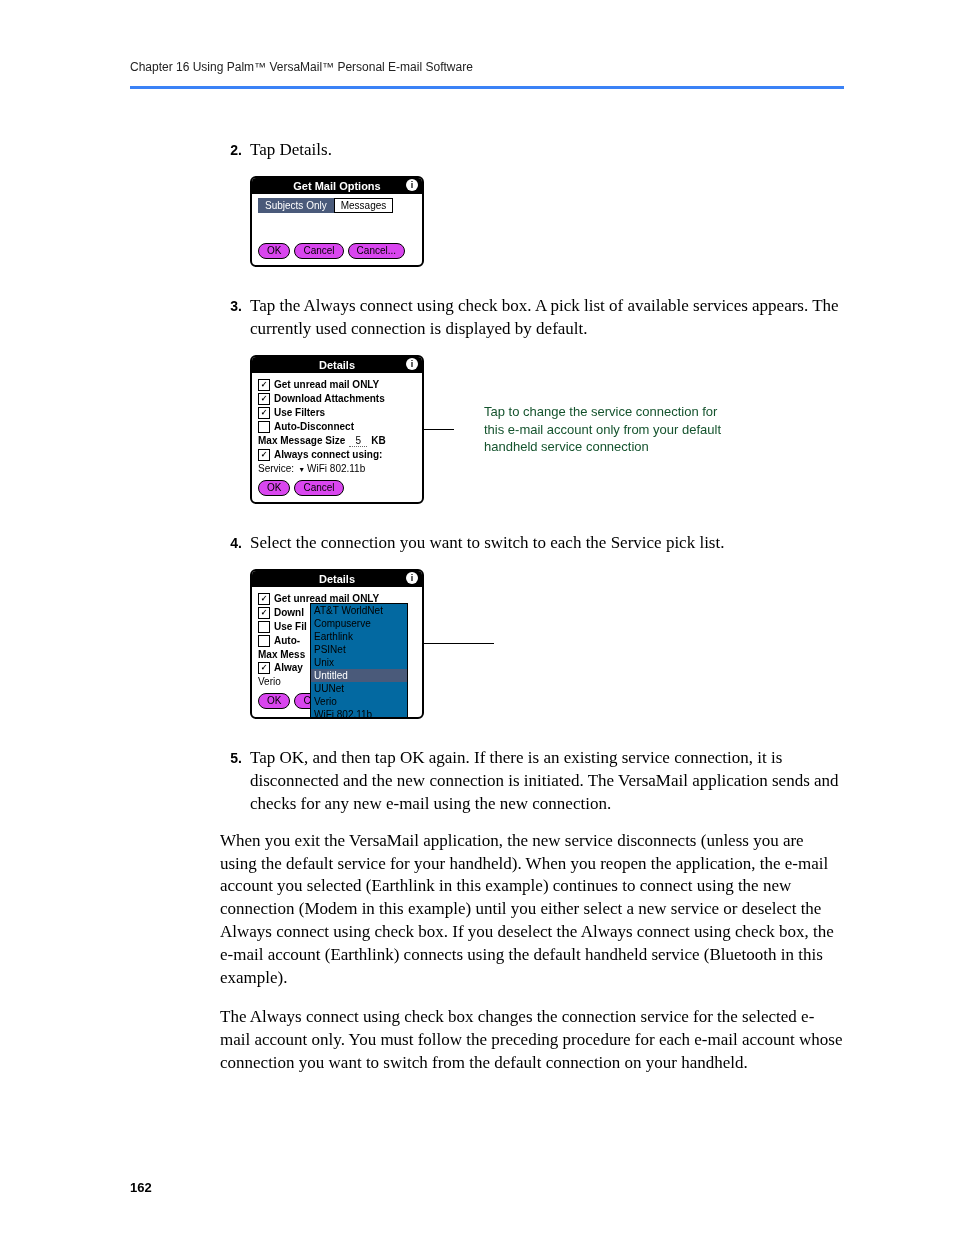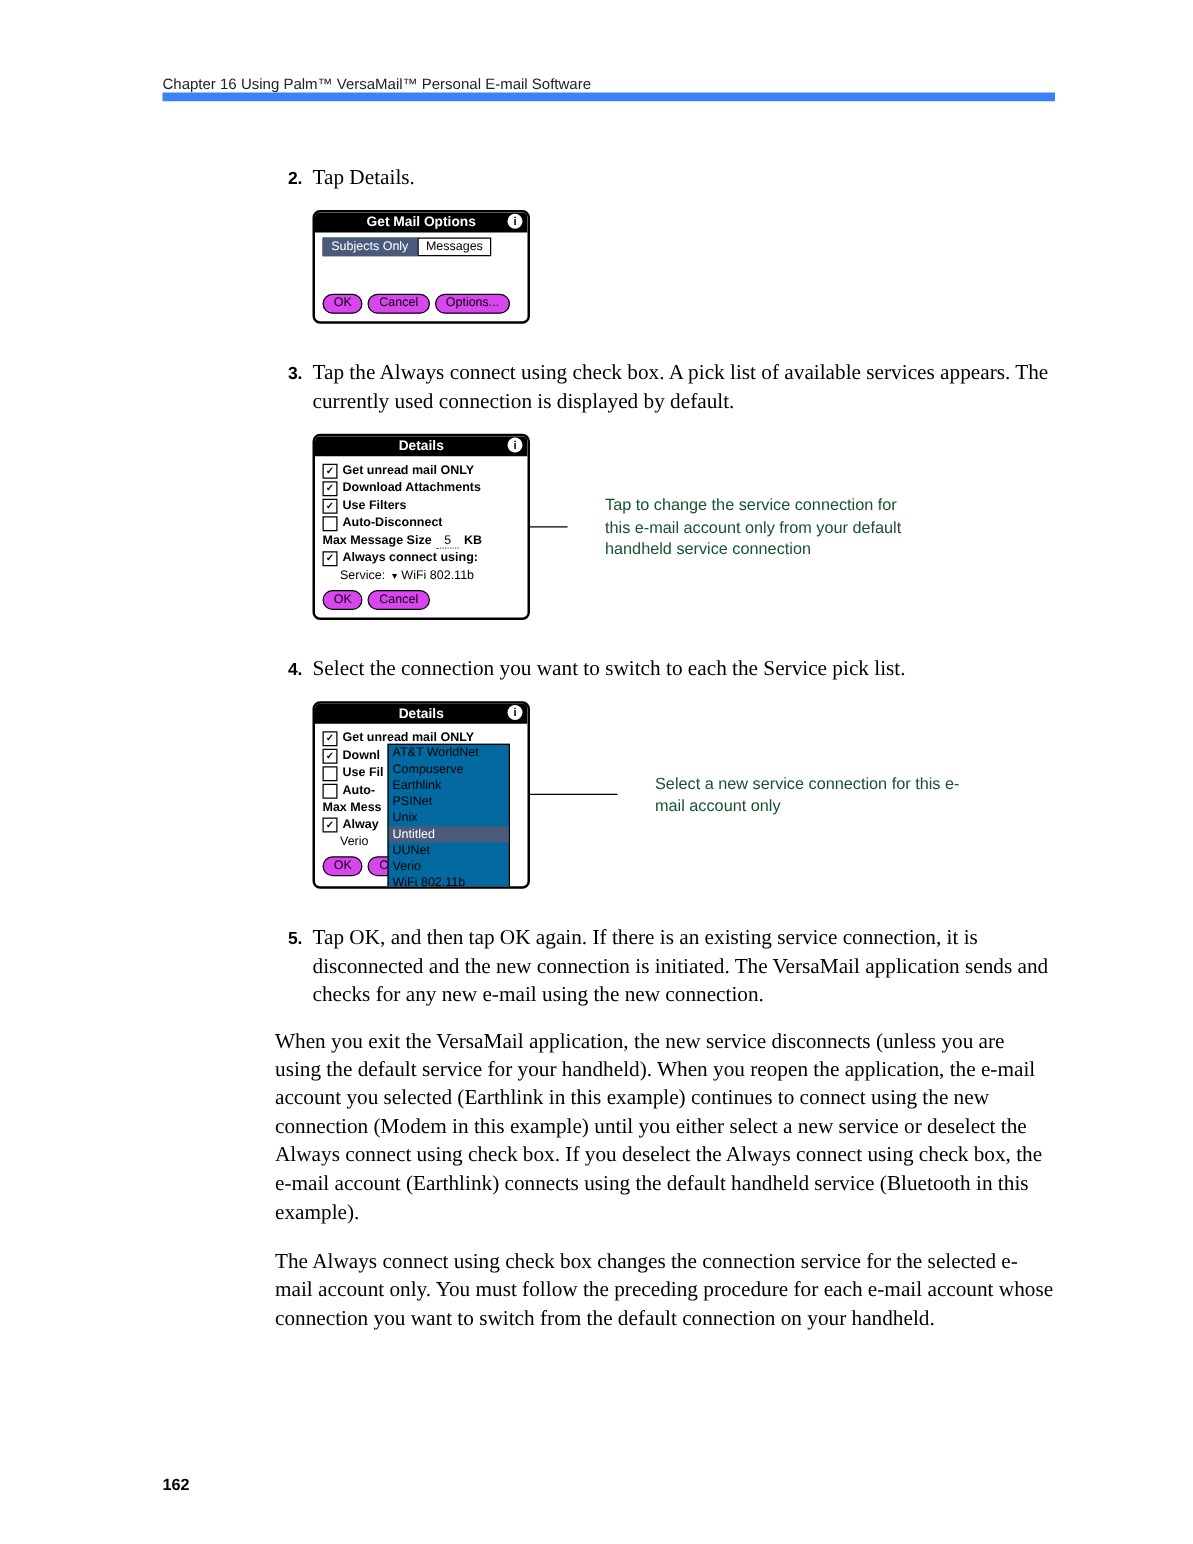--- a/index.html
+++ b/index.html
@@ -13,22 +13,22 @@
   .page {
     padding: 60px 110px 60px 130px;
     box-sizing: border-box;
     position: relative;
     min-height: 1235px;
   }
   .running-head {
     font-family: Arial, Helvetica, sans-serif;
     font-size: 12px;
     color: #222;
-    border-bottom: 7px solid #3b82f6;
-    padding-bottom: 0;
+    border-bottom: 3px solid #3b82f6;
+    padding-bottom: 12px;
     margin-bottom: 50px;
   }
   .step {
     display: flex;
     margin: 0 0 14px 90px;
   }
   .step-num {
     font-family: Arial, Helvetica, sans-serif;
     font-weight: bold;
     font-size: 14px;
@@ -142,21 +142,20 @@
     height: 10px;
     border: 1px solid #000;
     display: inline-flex;
     align-items: center;
     justify-content: center;
     font-size: 8px;
     line-height: 8px;
   }
   .palm-sub {
     font-weight: normal;
-    margin-left: 14px;
   }
   .dotted {
     border-bottom: 1px dotted #666;
     display: inline-block;
     min-width: 18px;
     text-align: center;
     font-weight: normal;
   }
   .dropdown-arrow::before {
     content: "▼";
@@ -211,21 +210,21 @@
       </div>
       <div class="palm-body">
         <div class="palm-tabs">
           <div class="palm-tab active">Subjects Only</div>
           <div class="palm-tab">Messages</div>
         </div>
         <div style="height:14px"></div>
         <div class="palm-btns">
           <div class="palm-btn">OK</div>
           <div class="palm-btn">Cancel</div>
-          <div class="palm-btn">Options...</div>
+          <div class="palm-btn">Cancel...</div>
         </div>
       </div>
     </div>
   </div>
 
   <div class="step">
     <div class="step-num">3.</div>
     <div class="step-text">Tap the Always connect using check box. A pick list of available services appears. The currently used connection is displayed by default.</div>
   </div>
 
@@ -326,21 +325,20 @@
           <div>Unix</div>
           <div class="sel">Untitled</div>
           <div>UUNet</div>
           <div>Verio</div>
           <div>WiFi 802.11b</div>
 
         </div>
       </div>
     </div>
     <div class="callout-line" style="width:70px"></div>
-    <div class="callout">Select a new service connection for this e-mail account only</div>
   </div>
 
   <div class="step">
     <div class="step-num">5.</div>
     <div class="step-text">Tap OK, and then tap OK again. If there is an existing service connection, it is disconnected and the new connection is initiated. The VersaMail application sends and checks for any new e-mail using the new connection.</div>
   </div>
 
   <p class="body-para">When you exit the VersaMail application, the new service disconnects (unless you are using the default service for your handheld). When you reopen the application, the e-mail account you selected (Earthlink in this example) continues to connect using the new connection (Modem in this example) until you either select a new service or deselect the Always connect using check box. If you deselect the Always connect using check box, the e-mail account (Earthlink) connects using the default handheld service (Bluetooth in this example).</p>
   <p class="body-para">The Always connect using check box changes the connection service for the selected e-mail account only. You must follow the preceding procedure for each e-mail account whose connection you want to switch from the default connection on your handheld.</p>
 

